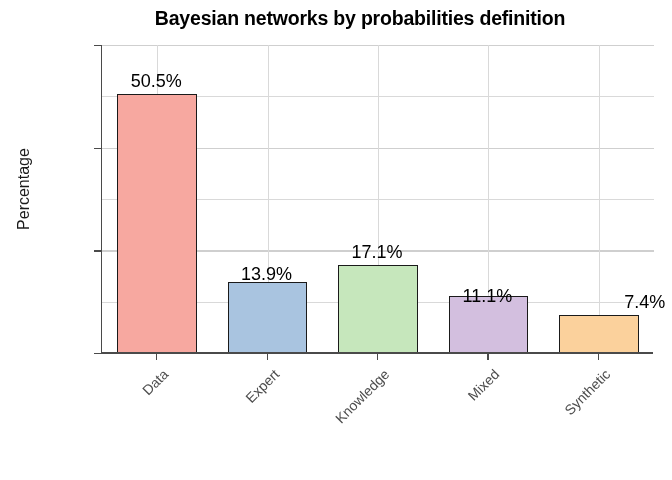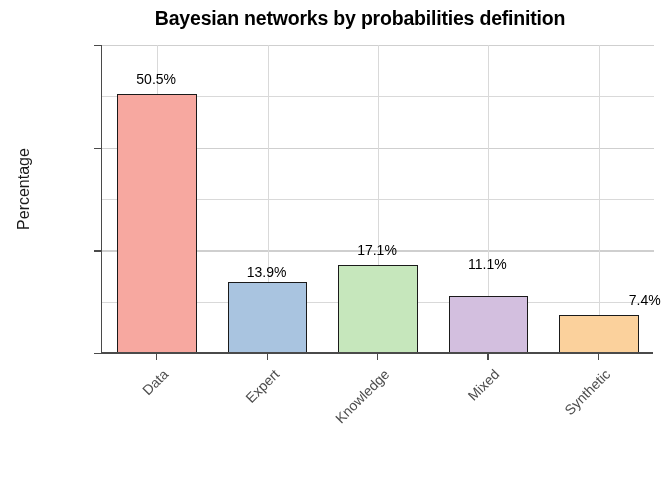--- a/index.html
+++ b/index.html
@@ -102,21 +102,21 @@
   
   .bar {
     position: absolute;
     box-sizing: border-box;
     border: 1.4px solid #1A1A1A;
     bottom: 0;
   }
   .bar-value {
     position: absolute;
     text-align: center;
-    font-size: 14px;
+    font-size: 18px;
     color: #000000;
     white-space: nowrap;
     transform: translateX(-50%);
   }
 
   
   .x-tick-mark {
     position: absolute;
     top: 353px;
     width: 1.3px;
@@ -181,17 +181,17 @@
       <div class="x-tick-label" style="left: 181px; top: 366px; width: 200px;">Knowledge</div>
       <div class="x-tick-mark" style="left: 487.4px;"></div>
       <div class="x-tick-label" style="left: 291.4px; top: 366px; width: 200px;">Mixed</div>
       <div class="x-tick-mark" style="left: 597.8px;"></div>
       <div class="x-tick-label" style="left: 401.8px; top: 366px; width: 200px;">Synthetic</div>
     </div>
   <div id="value-labels-layer">
       <div class="bar-value" style="left: 156.2px; top: 70.7667px;">50.5%</div>
       <div class="bar-value" style="left: 266.6px; top: 264px;">13.9%</div>
       <div class="bar-value" style="left: 377px; top: 242.22px;">17.1%</div>
-      <div class="bar-value" style="left: 487.4px; top: 256px;">11.1%</div>
+      <div class="bar-value" style="left: 487.4px; top: 286px;">11.1%</div>
       <div class="bar-value" style="left: 597.8px; top: 292.013px; margin-left: 47px;">7.4%</div>
     </div>
 
 </div>
 
 </body></html>

